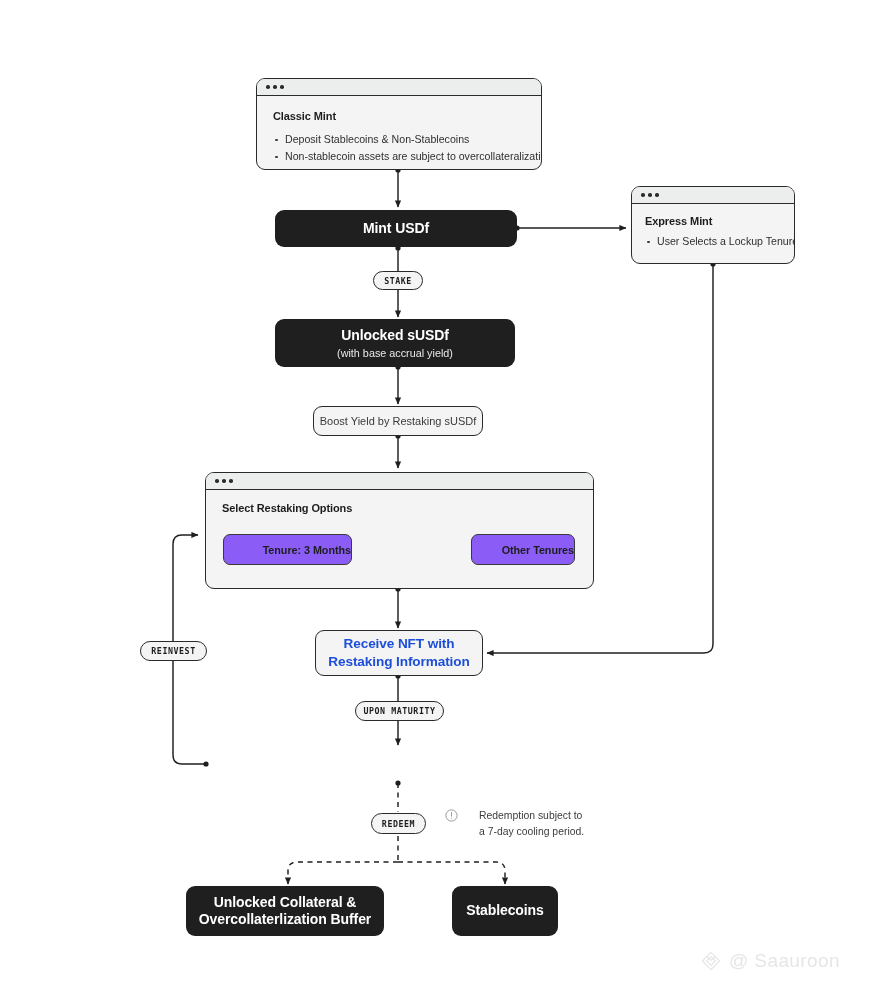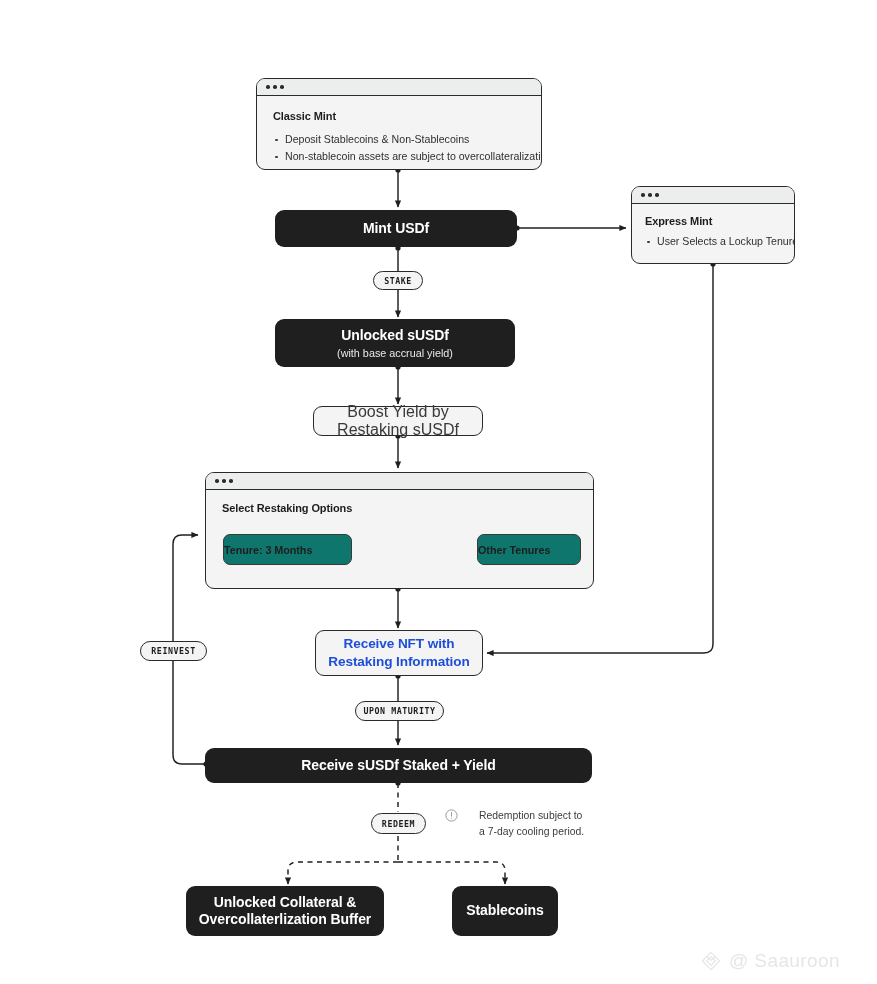--- a/index.html
+++ b/index.html
@@ -55,27 +55,27 @@
   }
   .dark .t1{font-size:14px;font-weight:700;letter-spacing:-0.1px;line-height:1.25;}
   .dark .t2{font-size:10.8px;font-weight:400;color:#e8e8e8;margin-top:2px;}
 
   
   .light{
     background:#f4f4f4;border:1.3px solid #2a2a2a;border-radius:9px;
     display:flex;align-items:center;justify-content:center;text-align:center;
   }
   .light .t1{font-size:13.6px;font-weight:700;line-height:1.3;letter-spacing:-0.1px;color:#1d4ed8;}
-  .light .soft{font-size:16px;font-weight:400;color:#3a3a3a;}
+  .light .soft{font-size:11px;font-weight:400;color:#3a3a3a;}
 
   
   .chip{
     position:absolute;box-sizing:border-box;
-    background:#0f766e;border:1.2px solid #3a3a3a;border-radius:7px;
-    display:flex;align-items:center;justify-content:flex-start;
+    background:#8b5cf6;border:1.2px solid #3a3a3a;border-radius:7px;
+    display:flex;align-items:center;justify-content:flex-end;
     font-size:10.8px;font-weight:700;color:#1d1d1d;letter-spacing:-0.05px;
   }
 
   
   .pill{
     position:absolute;box-sizing:border-box;
     background:#f4f4f4;border:1.2px solid #2a2a2a;border-radius:999px;
     display:flex;align-items:center;justify-content:center;
     font-family:"DejaVu Sans Mono", monospace;
     font-size:8.3px;font-weight:700;color:#1d1d1d;letter-spacing:0.55px;
@@ -201,41 +201,38 @@
           <i></i>
           <i></i>
         </span>
     </div>
     <div class="win-body" style="padding:12px 16px;">
       <div class="win-title">Select Restaking Options</div>
     </div>
     <div class="chip" style="left:17px;top:61px;width:129px;height:31px;">
       <span>Tenure: 3 Months</span>
     </div>
-    <div class="chip" style="left:271px;top:61px;width:104px;height:31px;">
+    <div class="chip" style="left:265px;top:61px;width:104px;height:31px;">
       <span>Other Tenures</span>
     </div>
   </div>
 
   <div class="pill" style="left:140px;top:641px;width:67px;height:20px;">
     <span>REINVEST</span>
   </div>
 
   <div class="node light" style="left:315px;top:630px;width:168px;height:46px;flex-direction:column;">
     <div class="t1">Receive NFT with</div>
     <div class="t1">Restaking Information</div>
   </div>
 
   <div class="pill" style="left:355px;top:701px;width:89px;height:20px;">
     <span>UPON MATURITY</span>
   </div>
 
-  <div class="node dark" style="left:205px;top:748px;width:387px;height:35px;">
-    <div class="t1">Receive sUSDf Staked + Yield</div>
-  </div>
 
   <div class="pill" style="left:371px;top:813px;width:55px;height:21px;">
     <span>REDEEM</span>
   </div>
 
   <div class="note" style="left:445px;top:808px;">
     <svg width="13" height="13" viewBox="0 0 13 13">
       <circle cx="6.5" cy="6.5" r="5.6" fill="none" stroke="#9a9a9a" stroke-width="1"></circle>
       <path d="M6.5,3.5 L6.5,7.2" stroke="#9a9a9a" stroke-width="1" stroke-linecap="round"></path>
       <circle cx="6.5" cy="9.1" r="0.62" fill="#9a9a9a"></circle>

